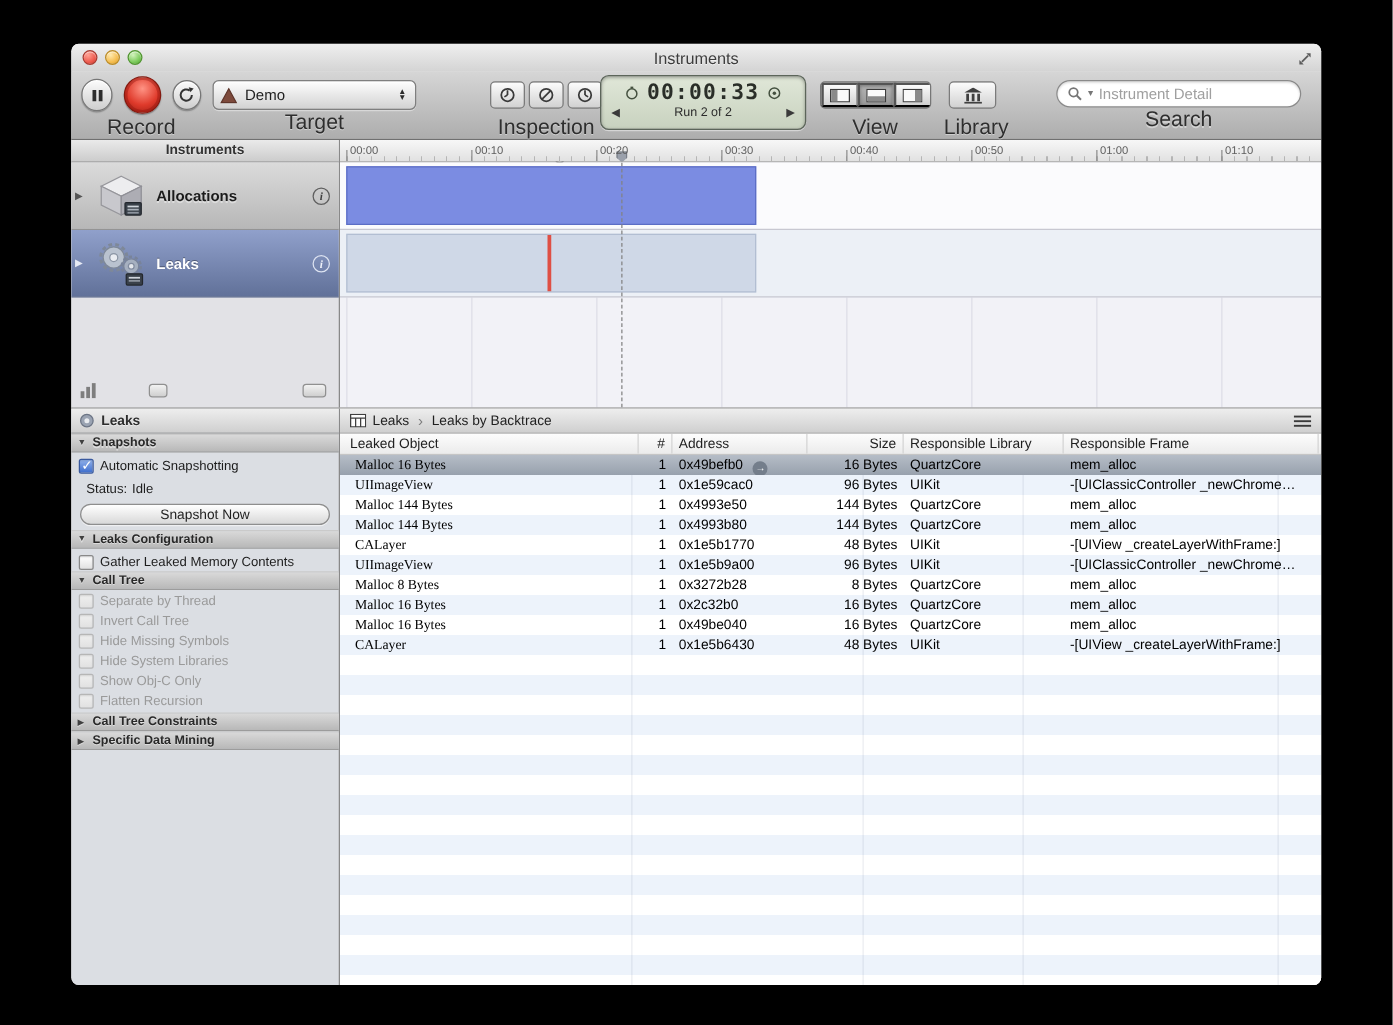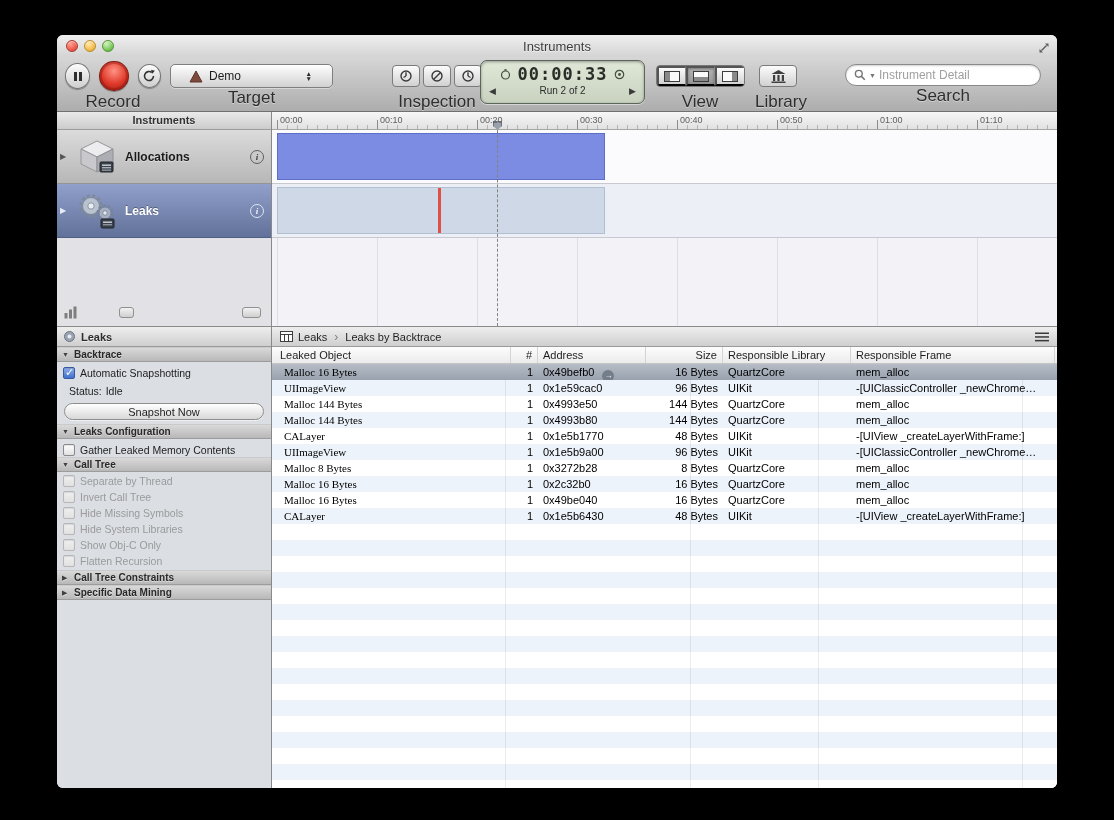--- a/index.html
+++ b/index.html
@@ -31,21 +31,21 @@
                 box-shadow:0 1px 1px rgba(0,0,0,.3), inset 0 1px 0 #fff; display:flex; align-items:center;
                 justify-content:center; padding:0; cursor:default; }
   .pause { width:26px; height:26px; gap:2px; }
   .pause i { width:3px; height:9px; background:#2e2e2e; display:block; }
   .record { width:30px; height:30px; background:radial-gradient(circle at 50% 32%, #ff9384, #df3a2b 55%, #971a10);
             border-color:#841a10; box-shadow:inset 0 0 0 2px rgba(130,15,8,.35), 0 1px 1px rgba(0,0,0,.35); }
   .loop { width:24px; height:24px; }
 
   .popup { width:100%; height:24px; border:1px solid #7f7f7f; border-radius:5px;
            background:linear-gradient(#fefefe,#d2d2d2); box-shadow:inset 0 1px 0 #fff, 0 1px 0 rgba(255,255,255,.4);
-           display:flex; align-items:center; padding:0 18px; gap:6px; margin-top:4px; }
+           display:flex; align-items:center; padding:0 5px; gap:6px; margin-top:4px; }
   .popup-text { font-size:12px; color:#1d1d1d; }
   .popup-arrows { margin-left:auto; display:flex; flex-direction:column; font-size:6.5px; line-height:5.5px; color:#2a2a2a; padding-right:2px; }
 
   .ir-btn { width:28px; height:22px; border:1px solid #7b7b7b; border-radius:4px;
             background:linear-gradient(#fcfcfc,#d1d1d1); display:flex; align-items:center; justify-content:center; }
   .inspection .controls { gap:3px; }
 
   .lcd { height:44px; border:1px solid #5c655a; border-radius:7px; background:linear-gradient(#e0e7d8,#c8d2bf);
          box-shadow:inset 0 1px 3px rgba(0,0,0,.35), 0 1px 0 rgba(255,255,255,.45); padding:3px 6px 0; }
   .lcd-time-row { display:flex; align-items:center; justify-content:center; gap:7px; }
@@ -436,21 +436,21 @@
       <div class="insp-header">
         <svg width="13" height="13" viewBox="0 0 13 13">
             <circle cx="6.5" cy="6.5" r="5" fill="#9aa3b2" stroke="#6c7585"></circle>
             <circle cx="6.5" cy="6.5" r="2" fill="#e8ebef"></circle>
           </svg>
         <span>Leaks</span>
       </div>
 
       <div class="sec-hdr">
         <span class="tri">▼</span>
-        <span>Backtrace</span>
+        <span>Snapshots</span>
       </div>
       <div class="cfg-row">
         <span class="checkbox checked"></span>
         <span>Automatic Snapshotting</span>
       </div>
       <div class="cfg-row status-row">
         <span>Status:</span>
         <span>Idle</span>
       </div>
       <button class="push-btn">Snapshot Now</button>

